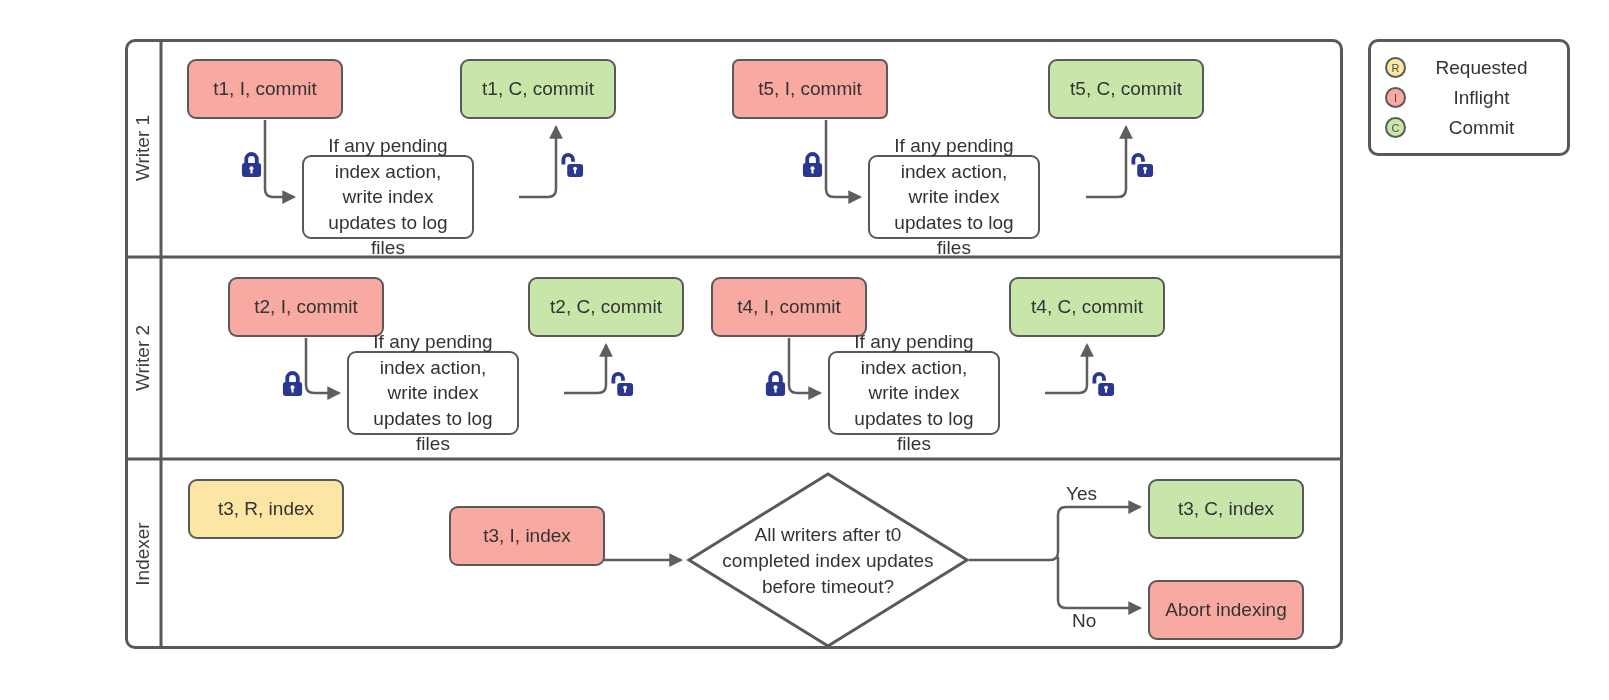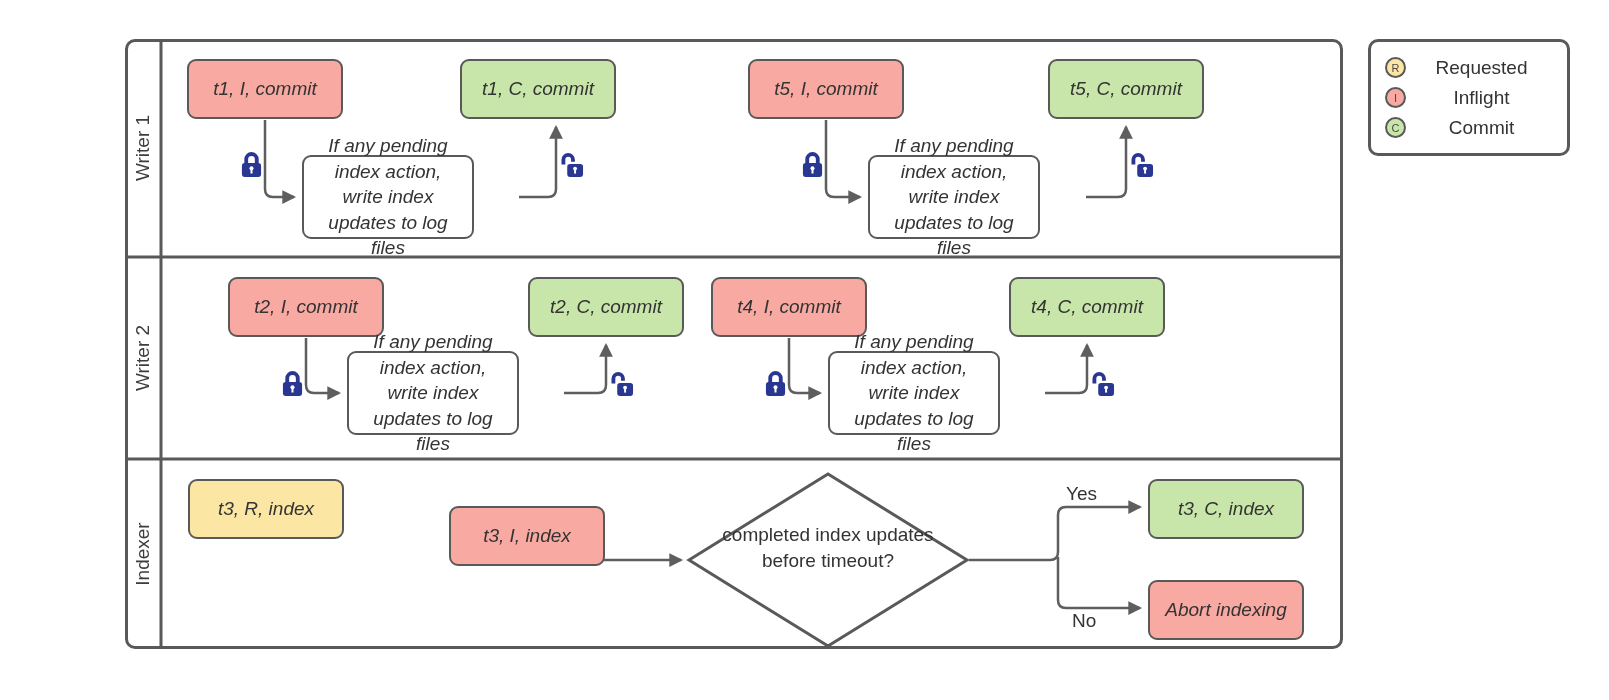--- a/index.html
+++ b/index.html
@@ -8,21 +8,21 @@
   .canvas{position:absolute;inset:0;}
   
   .pool{position:absolute;left:125px;top:39px;width:1218px;height:610px;
         border:3px solid #595959;border-radius:10px;box-sizing:border-box;background:#ffffff;}
   .lane-label{position:absolute;width:36px;display:flex;align-items:center;justify-content:center;
               font-size:19px;color:#3d3d3d;}
   .lane-label span{transform:rotate(-90deg);white-space:nowrap;}
   
   .node{position:absolute;box-sizing:border-box;border:2.5px solid #595959;border-radius:9px;
         display:flex;align-items:center;justify-content:center;text-align:center;
-        font-size:19px;line-height:1.35;color:#333;font-style:italic;}
+        font-size:19px;line-height:1.35;color:#333;}
   .fill-inflight{background:#f8a9a1;}
   .fill-commit{background:#c8e6aa;}
   .fill-requested{background:#fbe6a3;}
   .fill-white{background:#ffffff;}
   .proc{padding:6px 12px;}
   .sz{width:156px;height:60px;}
   .procsz{width:172px;height:84px;}
   
   .decision-text{position:absolute;left:708px;top:522px;width:240px;text-align:center;
                  font-size:19px;line-height:1.38;color:#333;}
@@ -81,37 +81,38 @@
   <div class="lane-label" style="left:125px;top:258px;height:200px;">
       <span>Writer 2</span>
     </div>
   <div class="lane-label" style="left:125px;top:460px;height:188px;">
       <span>Indexer</span>
     </div>
 
   <div class="node sz fill-inflight" style="left:187px;top:59px;">t1, I, commit</div>
   <div class="node procsz fill-white proc" style="left:302px;top:155px;">If any pending index action, write index updates to log files</div>
   <div class="node sz fill-commit" style="left:460px;top:59px;">t1, C, commit</div>
-  <div class="node sz fill-inflight" style="left:748px;top:59px;">t5, I, commit</div>
+  <div class="node sz fill-inflight" style="left:732px;top:59px;border-radius:7px;">t5, I, commit</div>
   <div class="node procsz fill-white proc" style="left:868px;top:155px;">If any pending index action, write index updates to log files</div>
   <div class="node sz fill-commit" style="left:1048px;top:59px;">t5, C, commit</div>
 
   <div class="node sz fill-inflight" style="left:228px;top:277px;">t2, I, commit</div>
   <div class="node procsz fill-white proc" style="left:347px;top:351px;">If any pending index action, write index updates to log files</div>
   <div class="node sz fill-commit" style="left:528px;top:277px;">t2, C, commit</div>
   <div class="node sz fill-inflight" style="left:711px;top:277px;">t4, I, commit</div>
   <div class="node procsz fill-white proc" style="left:828px;top:351px;">If any pending index action, write index updates to log files</div>
   <div class="node sz fill-commit" style="left:1009px;top:277px;">t4, C, commit</div>
 
   <div class="node sz fill-requested" style="left:188px;top:479px;">t3, R, index</div>
   <div class="node sz fill-inflight" style="left:449px;top:479px;margin-top:27px;">t3, I, index</div>
   <div class="node sz fill-commit" style="left:1148px;top:479px;">t3, C, index</div>
   <div class="node sz fill-inflight" style="left:1148px;top:580px;">Abort indexing</div>
 
   <div class="decision-text">
+    <div>All writers after t0</div>
     <div>completed index updates</div>
     <div>before timeout?</div>
   </div>
   <div class="branch-label" style="left:1066px;top:483px;">Yes</div>
   <div class="branch-label" style="left:1072px;top:610px;">No</div>
 
   <svg class="lock" style="left:240px;top:150px;" width="23" height="29" viewBox="0 0 24 30">
       <path d="M6.5,15 V9.5 a5.5,5.5 0 0 1 11,0 V15" fill="none" stroke="#2a3792" stroke-width="4"></path>
       <rect x="2" y="13.5" width="20" height="14.5" rx="3" fill="#2a3792"></rect>
       <circle cx="12" cy="18.8" r="2.1" fill="#fff"></circle>

